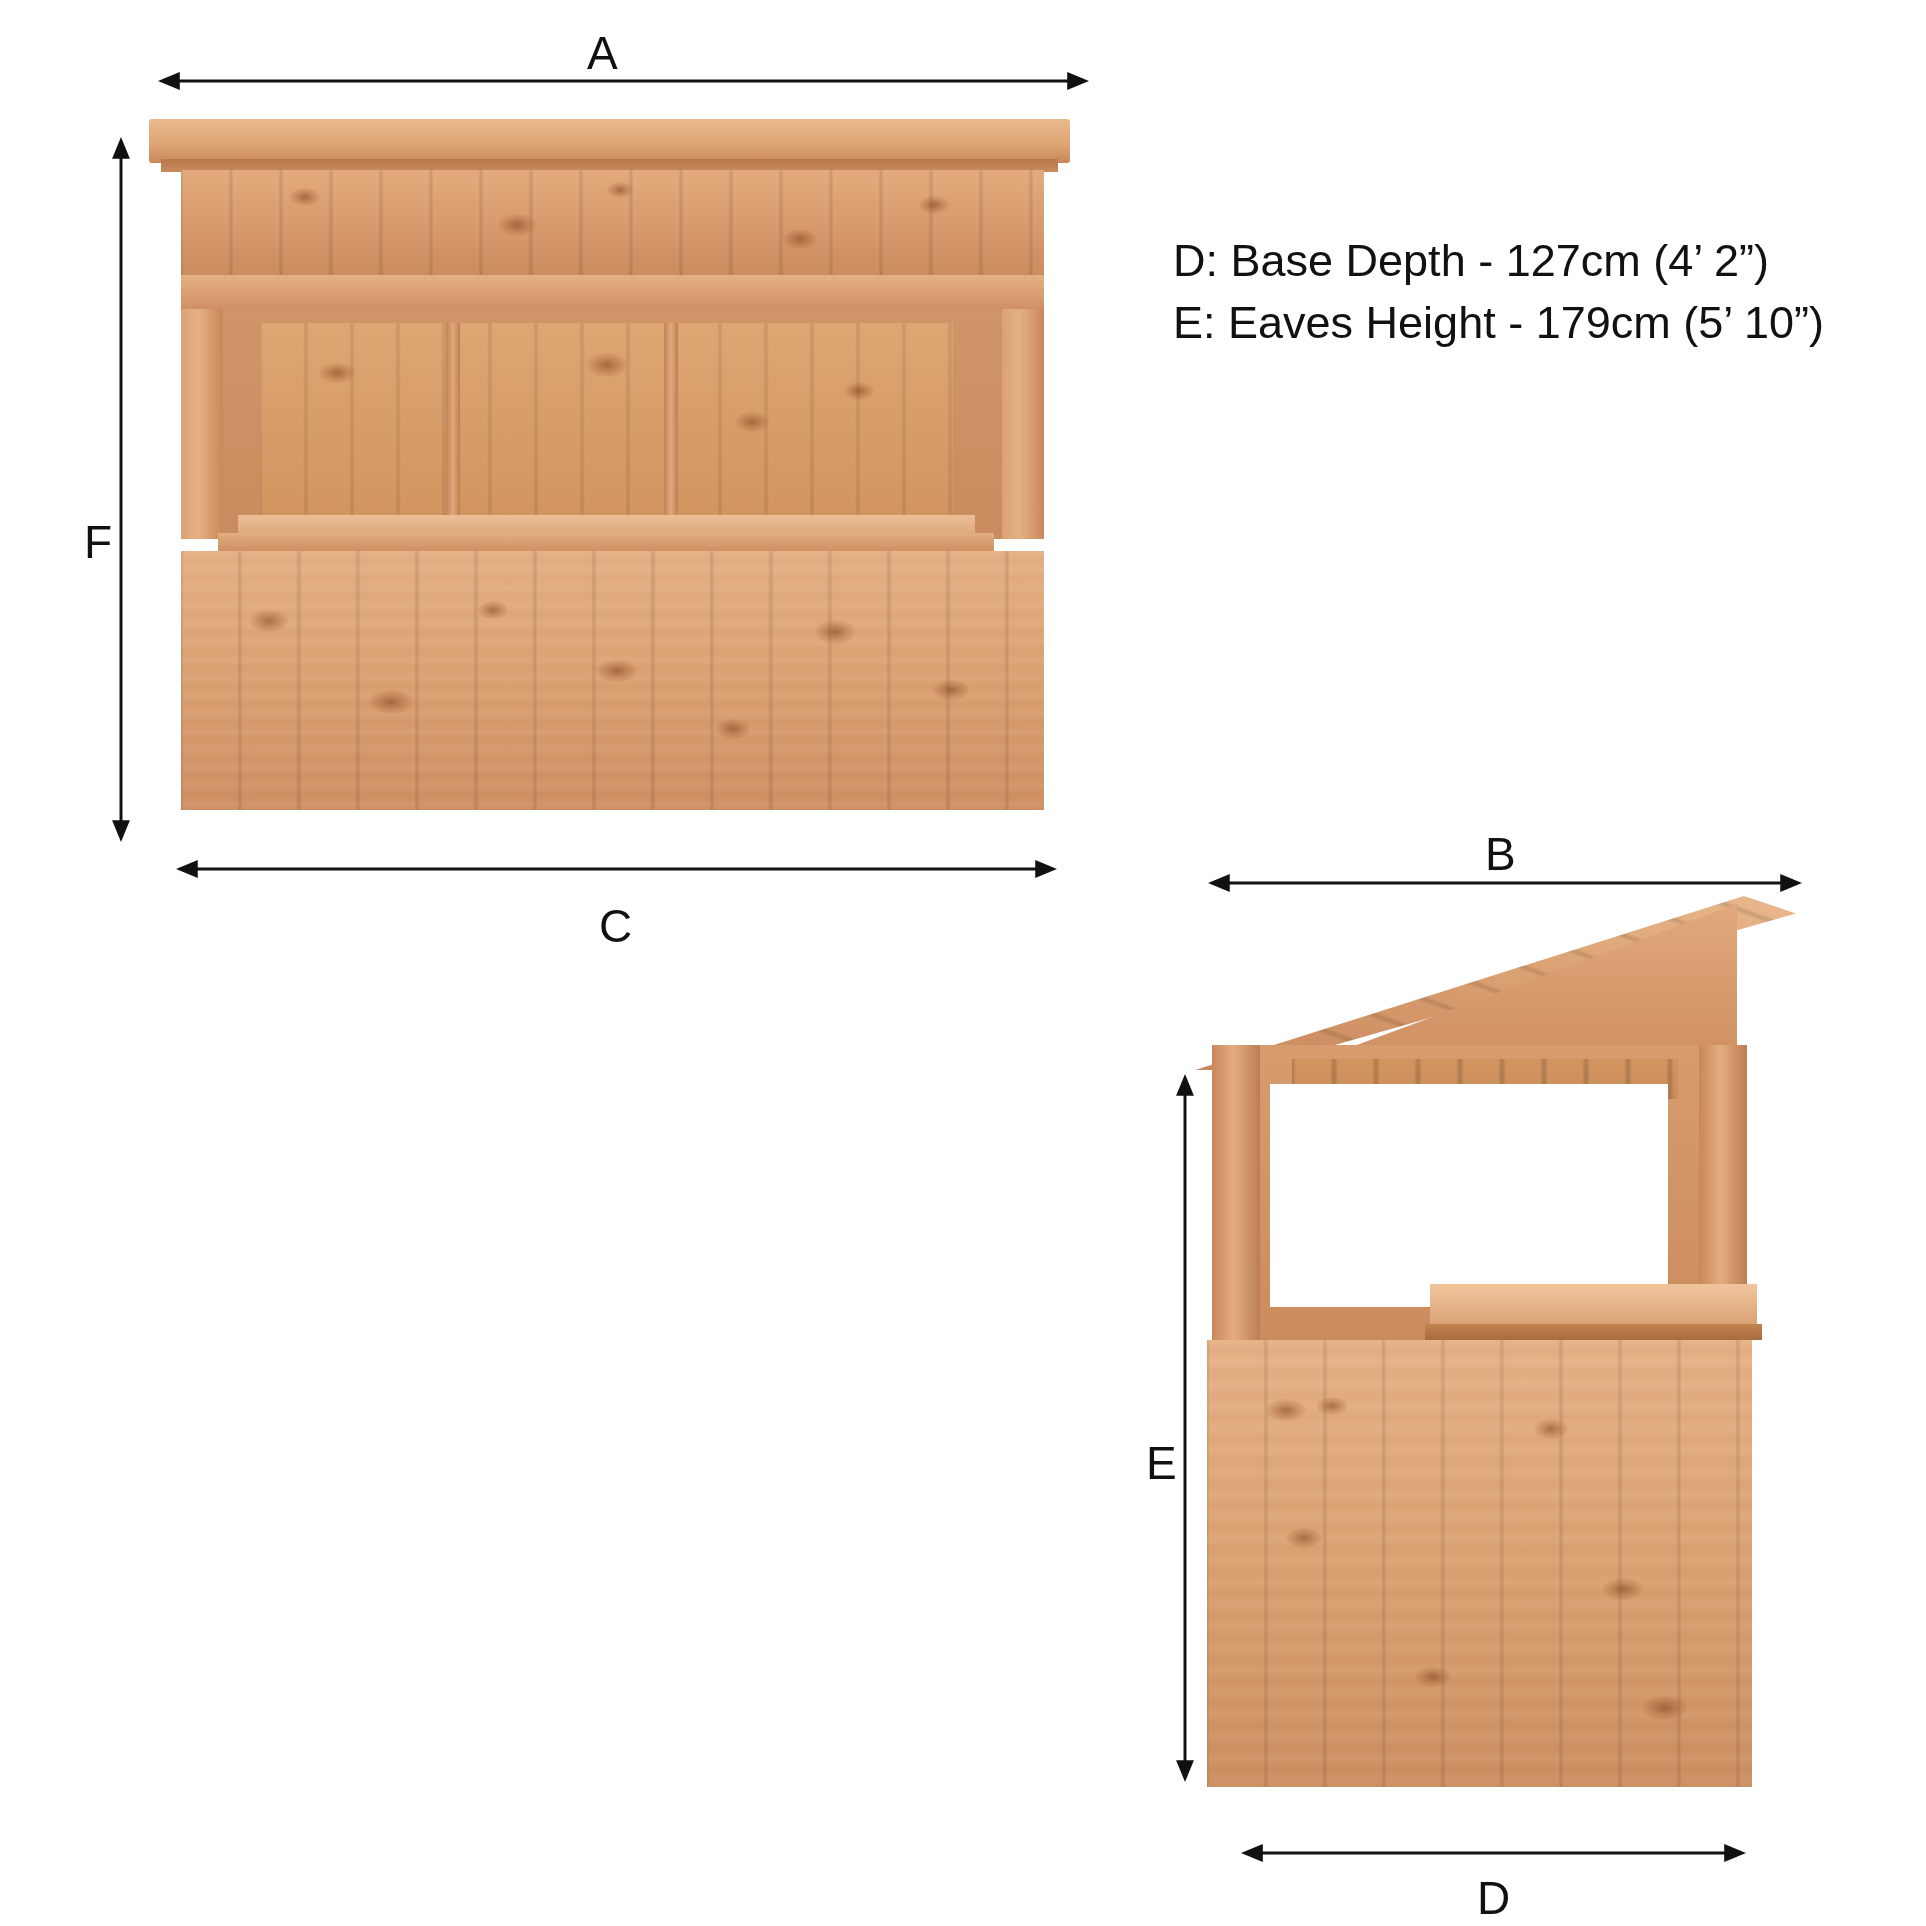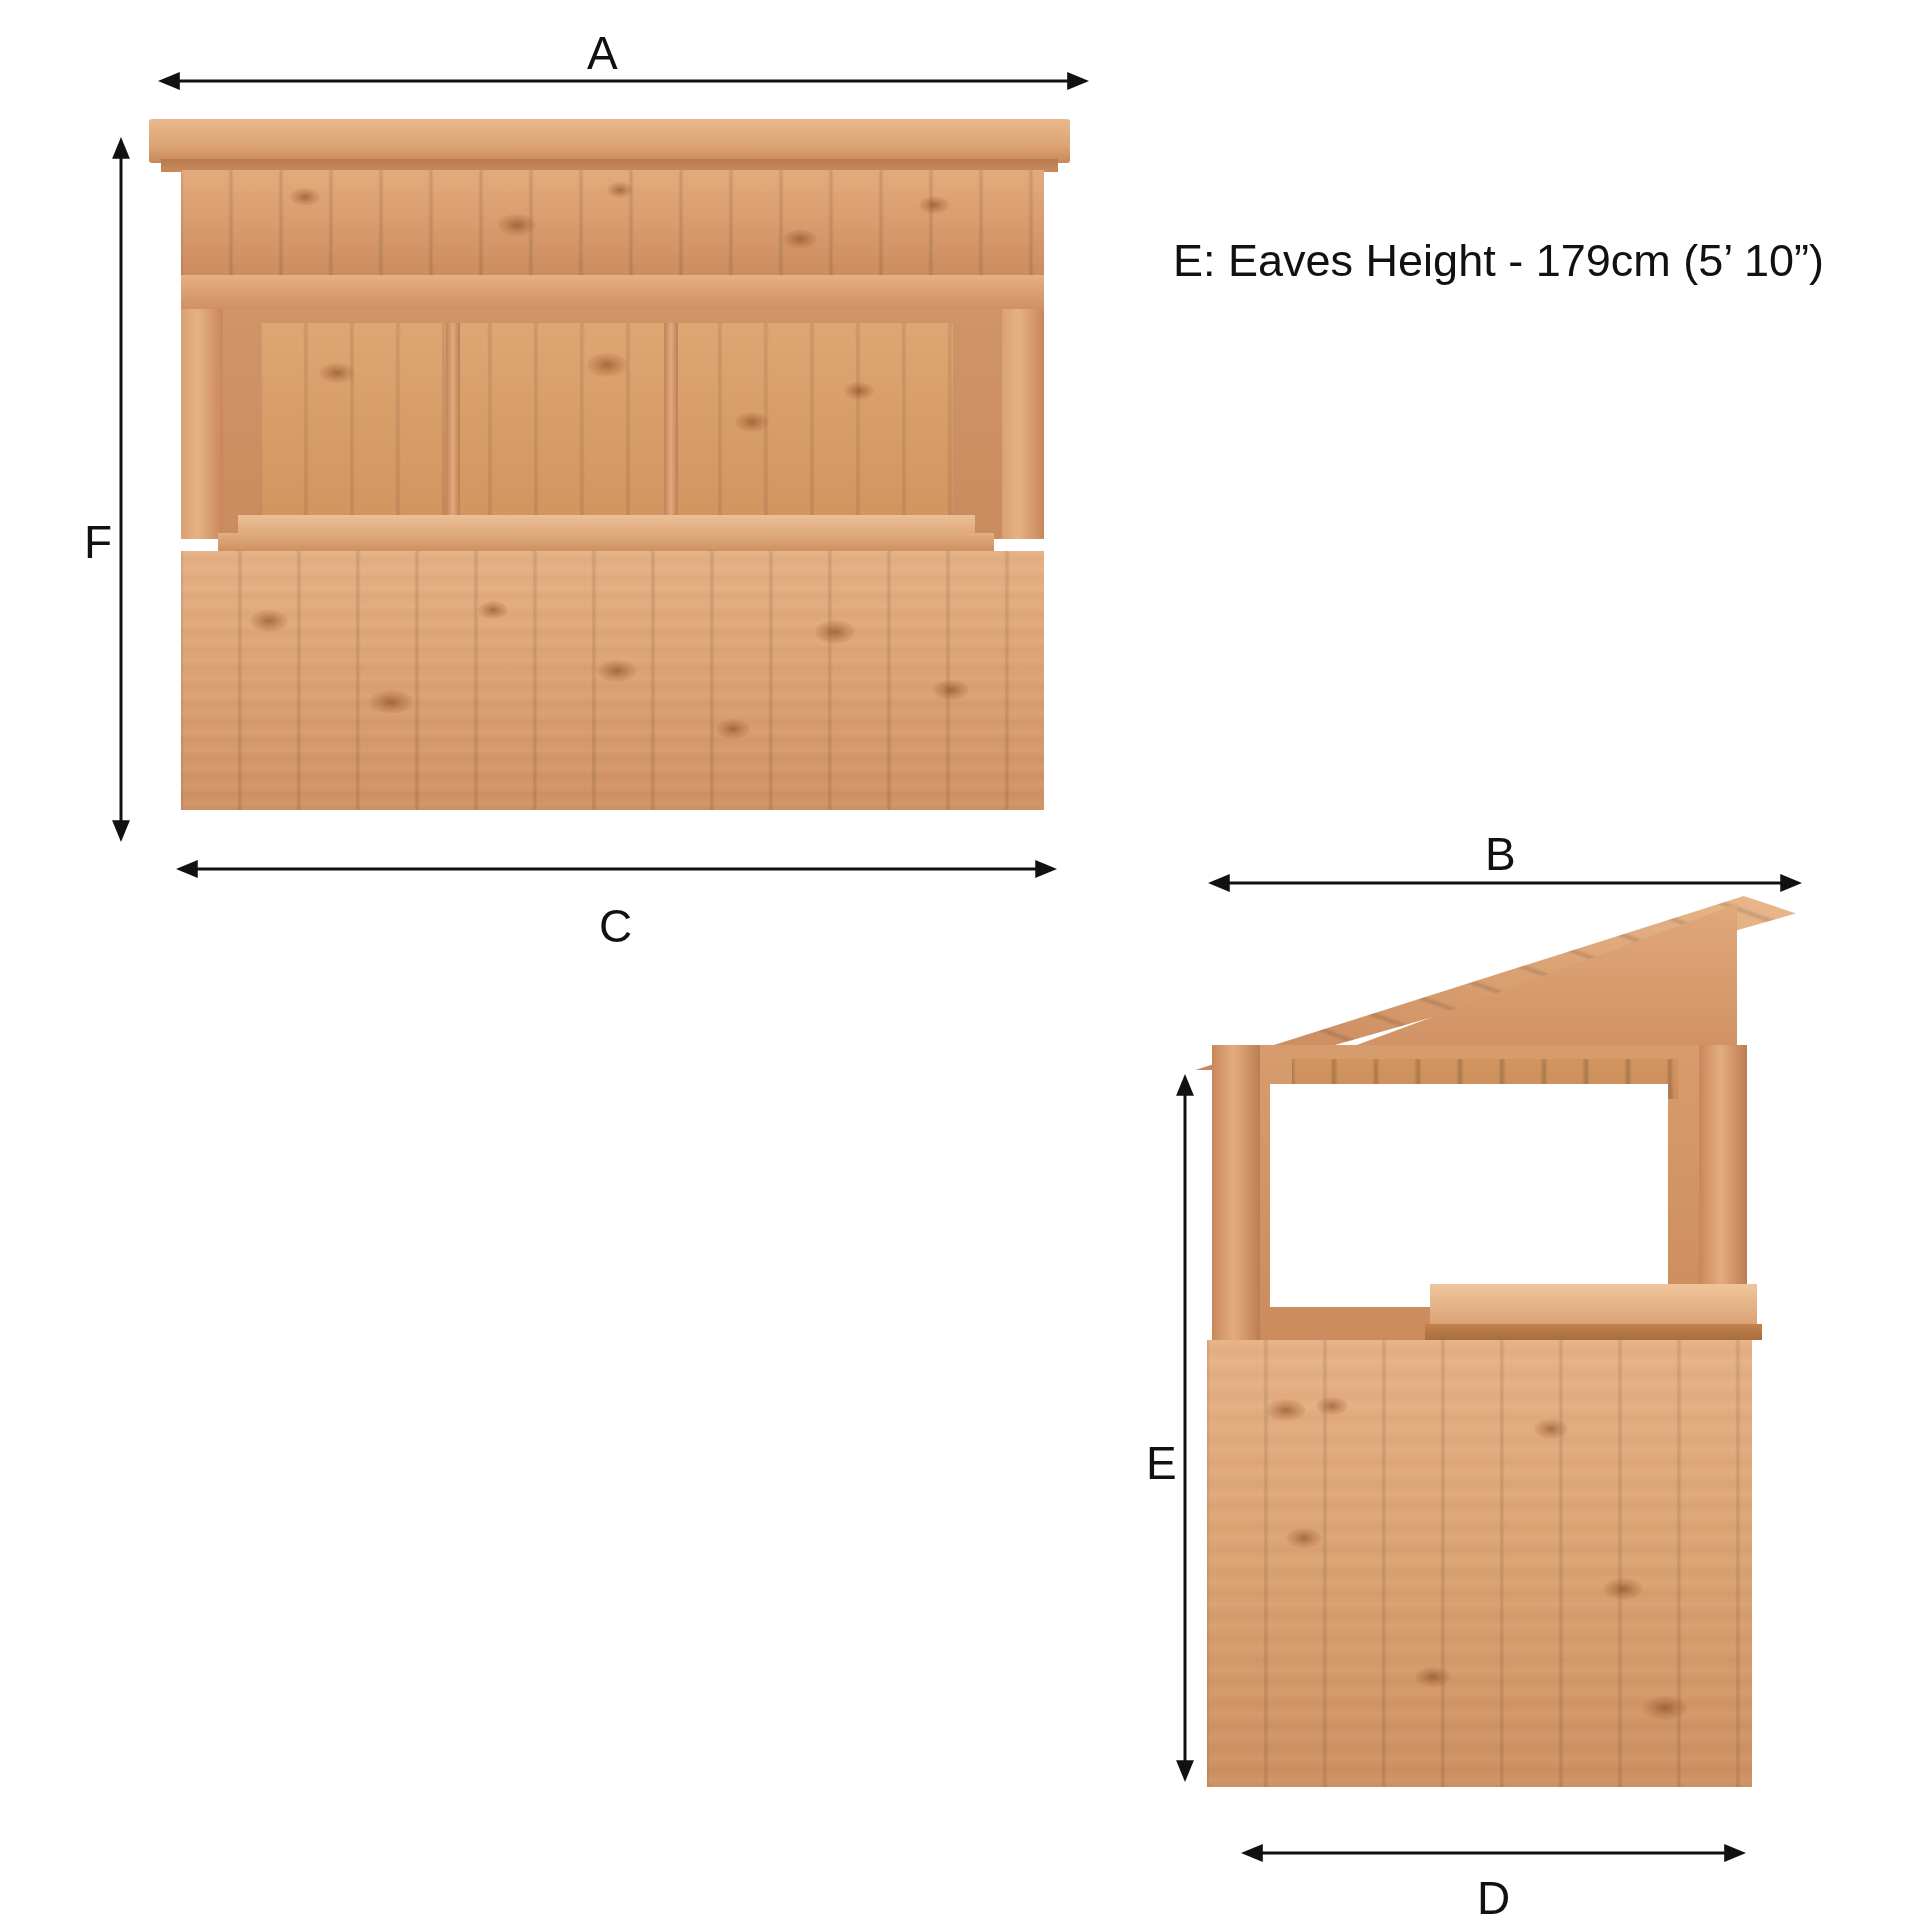--- a/index.html
+++ b/index.html
@@ -220,20 +220,21 @@
   <div class="arrow-v" style="left:109px;top:137px;">
     <svg width="24" height="705" viewBox="0 0 24 712">
       <line x1="12" y1="12" x2="12" y2="700" stroke="#111111" stroke-width="3"></line>
       <polygon points="12,0 3,22 21,22" fill="#111111"></polygon>
       <polygon points="12,712 3,690 21,690" fill="#111111"></polygon>
     </svg>
   </div>
   <div class="lbl" style="left:84px;top:515px;">F</div>
 
   <div class="dims">
+    <div class="line">D: Base Depth - 127cm (4’ 2”)</div>
     <div class="line">E: Eaves Height - 179cm (5’ 10”)</div>
   </div>
 
   <div id="side-view">
     <div class="sv-roof">
       <div class="sv-roof-top"></div>
       <div class="sv-roof-edge"></div>
     </div>
     <div class="sv-gable"></div>
     <div class="sv-frame"></div>

